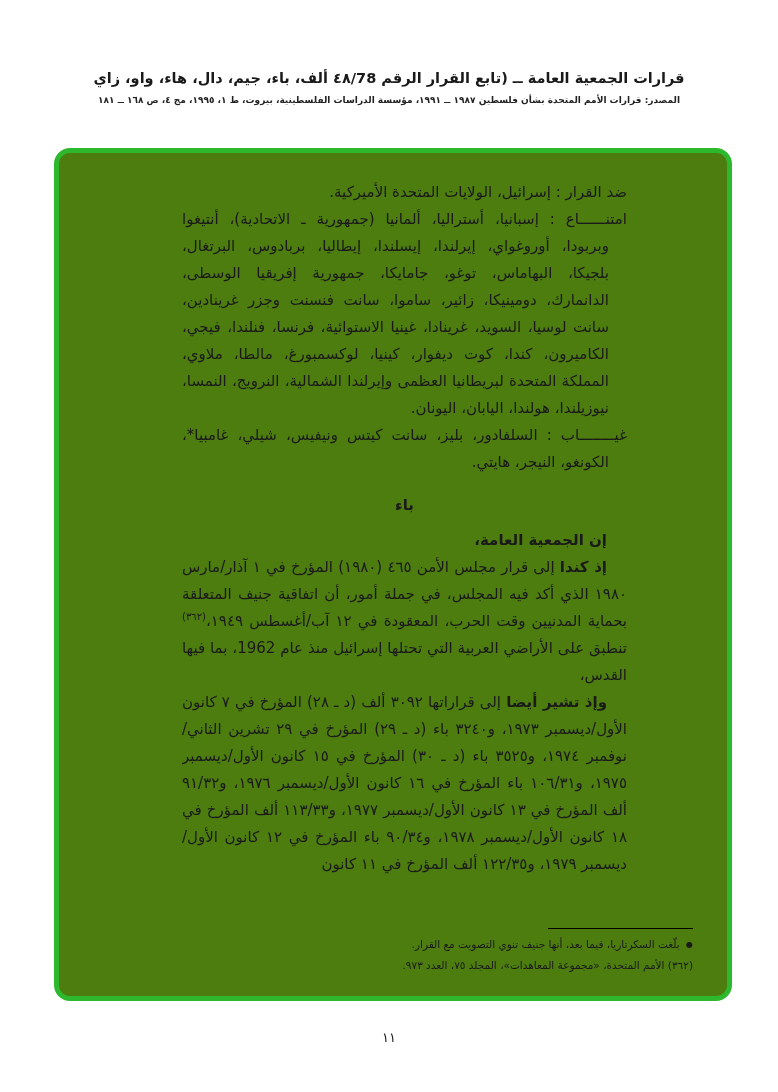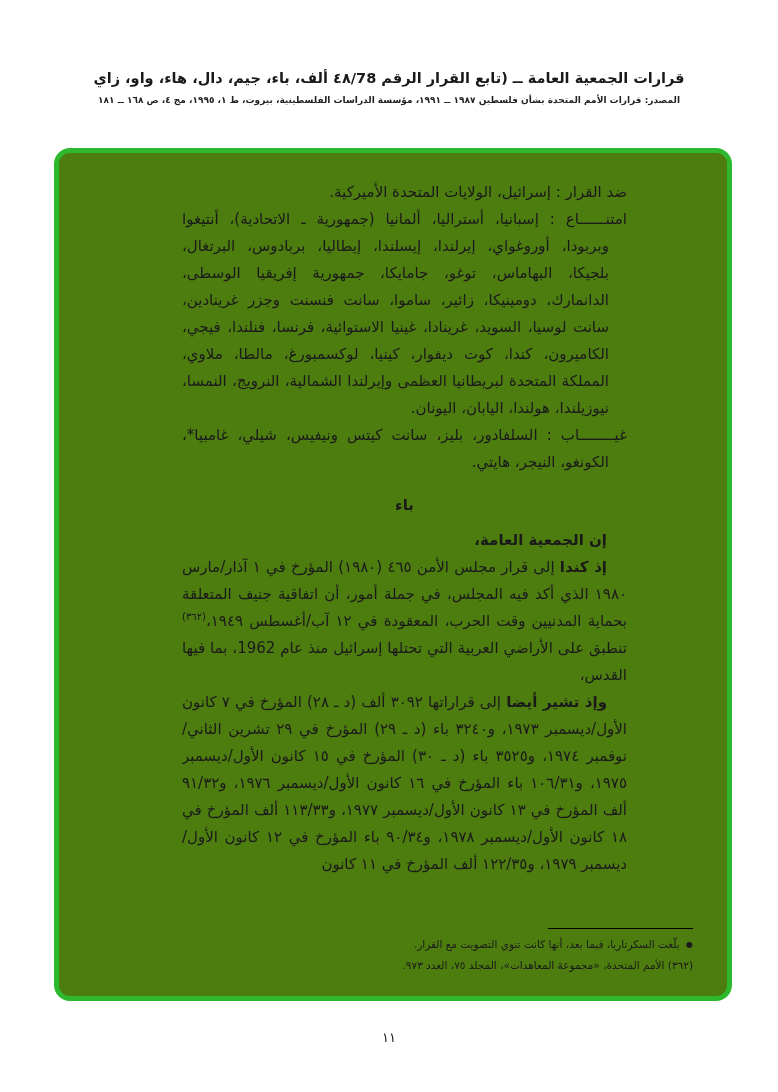--- a/index.html
+++ b/index.html
@@ -121,21 +121,21 @@
         <p class="para"><span class="lead">إذ كندا</span><span> إلى قرار مجلس الأمن ٤٦٥ (١٩٨٠) المؤرخ في ١ آذار/مارس ١٩٨٠ الذي أكد فيه المجلس، في جملة أمور، أن اتفاقية جنيف المتعلقة بحماية المدنيين وقت الحرب، المعقودة في ١٢ آب/أغسطس ١٩٤٩،</span><sup class="fn-ref">(٣٦٢)</sup><span> تنطبق على الأراضي العربية التي تحتلها إسرائيل منذ عام 1962، بما فيها القدس،</span></p>
 
         <p class="para"><span class="lead">وإذ تشير أيضا</span><span> إلى قراراتها ٣٠٩٢ ألف (د ـ ٢٨) المؤرخ في ٧ كانون الأول/ديسمبر ١٩٧٣، و٣٢٤٠ باء (د ـ ٢٩) المؤرخ في ٢٩ تشرين الثاني/نوفمبر ١٩٧٤، و٣٥٢٥ باء (د ـ ٣٠) المؤرخ في ١٥ كانون الأول/ديسمبر ١٩٧٥، و١٠٦/٣١ باء المؤرخ في ١٦ كانون الأول/ديسمبر ١٩٧٦، و٩١/٣٢ ألف المؤرخ في ١٣ كانون الأول/ديسمبر ١٩٧٧، و١١٣/٣٣ ألف المؤرخ في ١٨ كانون الأول/ديسمبر ١٩٧٨، و٩٠/٣٤ باء المؤرخ في ١٢ كانون الأول/ديسمبر ١٩٧٩، و١٢٢/٣٥ ألف المؤرخ في ١١ كانون</span></p>
 
       </div>
 
       <div class="footnotes">
         <div class="fn-rule"></div>
         <p class="fn">
           <span class="fn-bullet">●</span>
-          <span>بلّغت السكرتاريا، فيما بعد، أنها كانت تنوي التصويت مع القرار.</span>
+          <span>بلّغت السكرتاريا، فيما بعد، أنها جنيف تنوي التصويت مع القرار.</span>
         </p>
         <p class="fn">(٣٦٢) الأمم المتحدة، «مجموعة المعاهدات»، المجلد ٧٥، العدد ٩٧٣.</p>
       </div>
 
     </div>
   </section>
 
   <div class="page-number">١١</div>
 
 </div>

